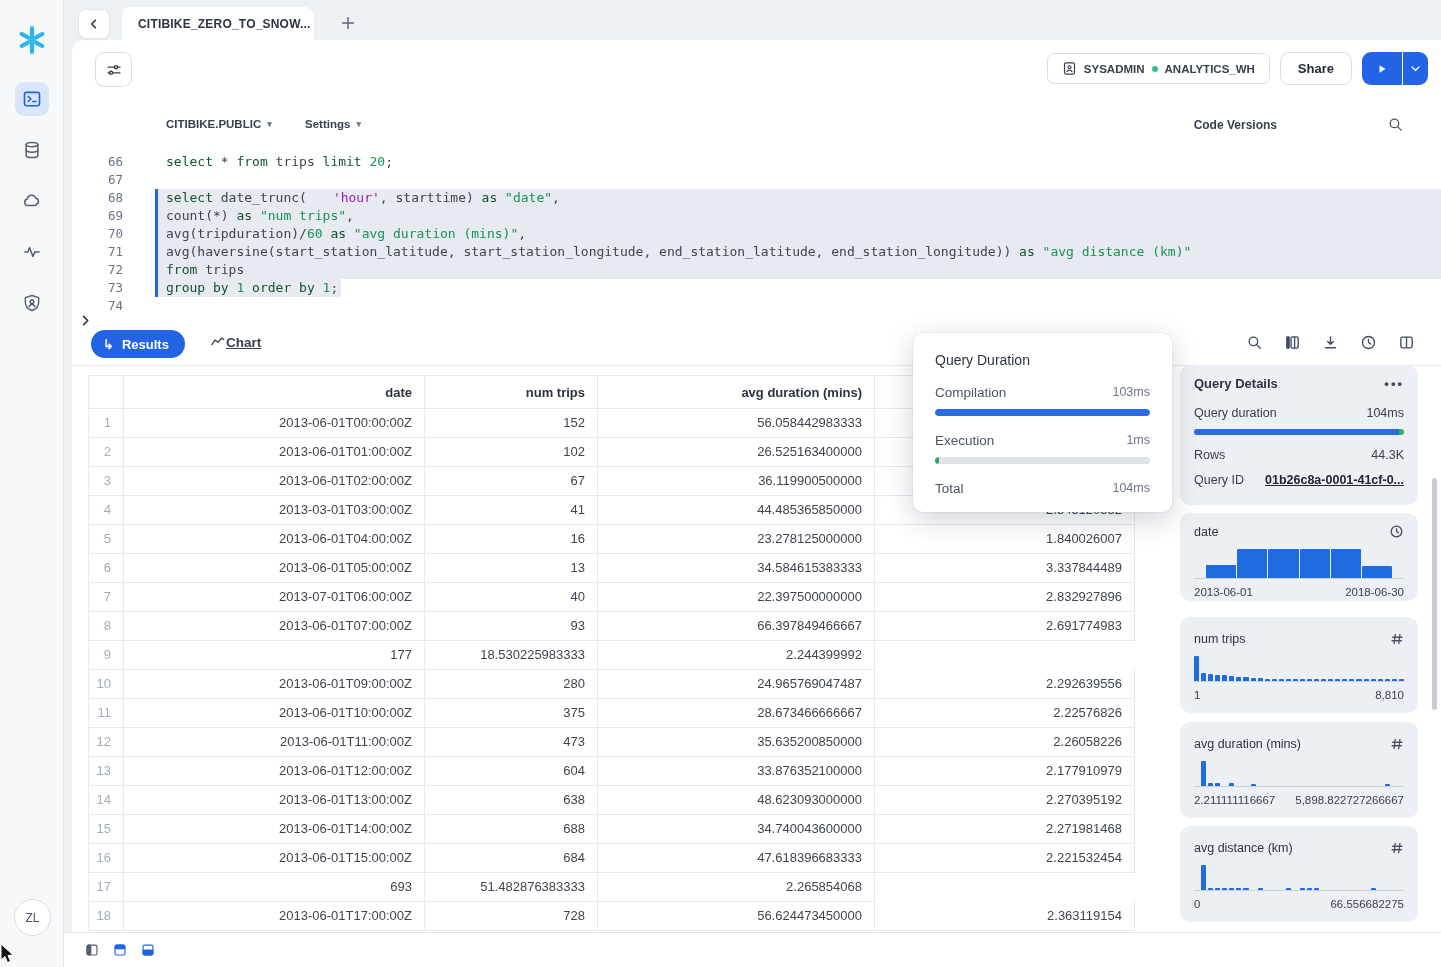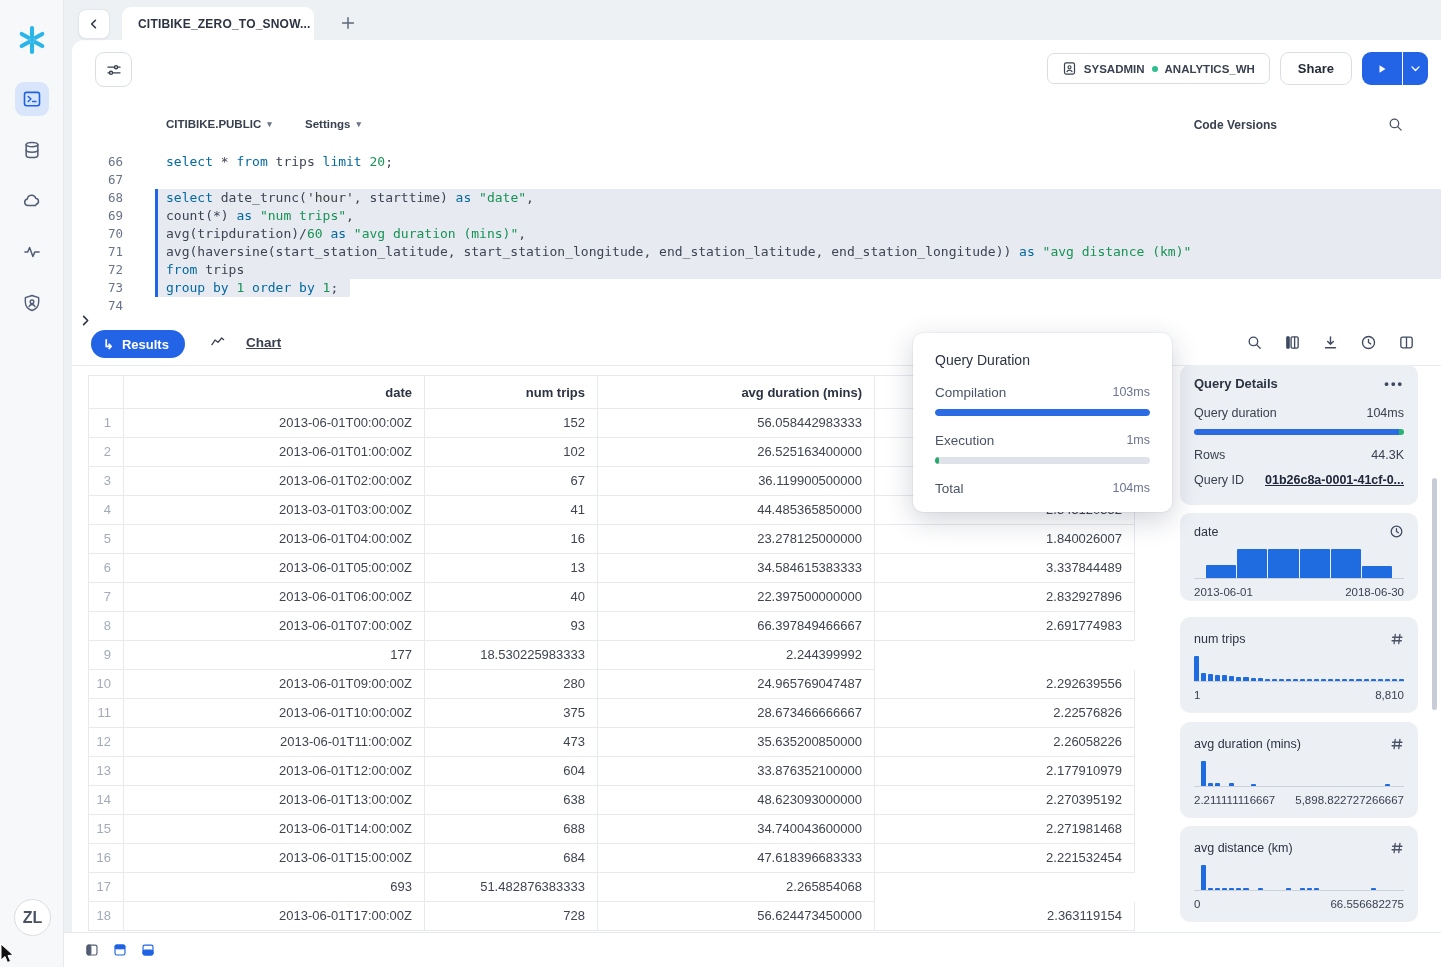--- a/index.html
+++ b/index.html
@@ -6,21 +6,21 @@
   html,body { width:1441px; height:967px; overflow:hidden; }
   body { font-family:"Liberation Sans", sans-serif; background:#eef1f4; position:relative; color:#3d4454; }
   svg { display:block; }
 
   
   .sidebar { position:absolute; left:0; top:0; width:64px; height:967px; background:#f7f8fa; border-right:1px solid #e6e9ed; z-index:5; }
   .logo { position:absolute; left:13px; top:21px; }
   .nav { position:absolute; top:82px; left:0; width:64px; display:flex; flex-direction:column; align-items:center; gap:17px; }
   .nav-item { width:34px; height:34px; border-radius:9px; display:flex; align-items:center; justify-content:center; }
   .nav-item.active { background:#d8e5fb; }
-  .avatar { position:absolute; left:14px; bottom:31px; width:37px; height:37px; border-radius:50%; background:#fff; border:1px solid #d9dde3; display:flex; align-items:center; justify-content:center; font-size:16px; font-weight:bold; color:#4a5265; }
+  .avatar { position:absolute; left:14px; bottom:31px; width:37px; height:37px; border-radius:50%; background:#fff; border:1px solid #d9dde3; display:flex; align-items:center; justify-content:center; font-size:12px; font-weight:normal; color:#4a5265; }
 
   
   .tabstrip { position:absolute; left:64px; top:0; right:0; height:40px; background:#eef1f4; z-index:4; }
   .back-btn { position:absolute; left:14px; top:9px; width:32px; height:30px; background:#fff; border:1px solid #e3e6ea; border-radius:8px; display:flex; align-items:center; justify-content:center; box-shadow:0 1px 2px rgba(20,30,60,.05); cursor:pointer; }
   .tab { position:absolute; left:58px; top:7px; width:192px; height:33px; background:#fff; border-radius:9px 9px 0 0; display:flex; align-items:center; padding:0 16px; font-size:12px; font-weight:bold; color:#2c3342; letter-spacing:.2px; }
   .newtab { position:absolute; left:270px; top:9px; width:28px; height:28px; display:flex; align-items:center; justify-content:center; }
 
   
   .panel { position:absolute; left:72px; top:40px; right:0; height:892px; background:#fff; border-radius:12px 0 0 0; z-index:3; }
 
@@ -41,28 +41,28 @@
   .caret { font-size:9px; color:#6a7489; }
   .code-versions { position:absolute; right:164px; top:6px; font-size:12px; font-weight:bold; color:#39404f; cursor:pointer; }
   .ed-search { position:absolute; right:37px; top:4px; cursor:pointer; }
 
   
   .editor { position:absolute; left:0; top:113px; right:0; height:168px; font-family:"DejaVu Sans Mono","Liberation Mono",monospace; font-size:13px; }
   .cl { display:flex; height:18px; line-height:18px; white-space:pre; }
   .g { flex:none; width:51px; text-align:right; color:#6a7489; font-size:12.5px; }
   .c { margin-left:32px; padding-left:11px; }
   .cl.sf .c { flex:1; background:#e7eaf0; box-shadow:inset 3px 0 0 #2264e5; }
-  .cl.st .c { flex:0 0 auto; background:#e7eaf0; box-shadow:inset 3px 0 0 #2264e5; padding-right:12px; }
-  .tk-k { color:#0369a1; } .tk-p { color:#3d4454; } .tk-s { color:#169355; } .tk-n { color:#169355; } .tk-q { color:#404040; }
+  .cl.st .c { flex:0 0 auto; background:#e7eaf0; box-shadow:inset 3px 0 0 #2264e5; padding-right:3px; }
+  .tk-k { color:#14532d; } .tk-p { color:#3d4454; } .tk-s { color:#169355; } .tk-n { color:#169355; } .tk-q { color:#a21caf;margin-left:26px; }
 
   
   .collapse-ch { position:absolute; left:6px; top:273px; cursor:pointer; }
   .results-pill { position:absolute; left:19px; top:290px; height:28px; padding:0 16px 0 12px; background:#2264e5; border-radius:15px; display:flex; align-items:center; gap:8px; color:#fff; font-size:13px; font-weight:bold; cursor:pointer; }
   .results-pill .arr { font-size:13px; font-weight:bold; }
-  .chart-tab { position:absolute; left:138px; top:294px; display:flex; align-items:center; gap:20px; font-size:13.5px; font-weight:bold; color:#39404f; cursor:pointer;text-decoration:underline; }
+  .chart-tab { position:absolute; left:138px; top:294px; display:flex; align-items:center; gap:0; font-size:13.5px; font-weight:bold; color:#39404f; cursor:pointer;text-decoration:underline; }
   .res-icons { position:absolute; right:26px; top:294px; display:flex; gap:21px; }
   .res-icons > div { cursor:pointer; }
   .res-divider { position:absolute; left:0; right:0; top:325px; height:1px; background:#e8eaed; }
 
   
   .grid { position:absolute; left:16px; top:335px; width:1048px; height:556px; overflow:hidden; font-size:13px; }
   .trow { display:grid; grid-template-columns:36px 301px 173px 277px 260px; }
   .trow > div { border-right:1px solid #e7e9ee; border-bottom:1px solid #e7e9ee; text-align:right; padding-right:12px; height:29px; line-height:28px; color:#3f4450; overflow:hidden; }
   .trow > div:first-child { border-left:1px solid #e7e9ee; color:#a3abba; }
   .trow.head > div { height:34px; line-height:33px; font-weight:bold; color:#2c3342; border-top:1px solid #e7e9ee; }
@@ -323,21 +323,21 @@
       </div>
       <div class="trow">
         <div>6</div>
         <div>2013-06-01T05:00:00Z</div>
         <div>13</div>
         <div>34.584615383333</div>
         <div>3.337844489</div>
       </div>
       <div class="trow">
         <div>7</div>
-        <div>2013-06-01T06:00:00Z</div>
+        <div>2013-07-01T06:00:00Z</div>
         <div>40</div>
         <div>22.397500000000</div>
         <div>2.832927896</div>
       </div>
       <div class="trow">
         <div>8</div>
         <div>2013-06-01T07:00:00Z</div>
         <div>93</div>
         <div>66.397849466667</div>
         <div>2.691774983</div>

